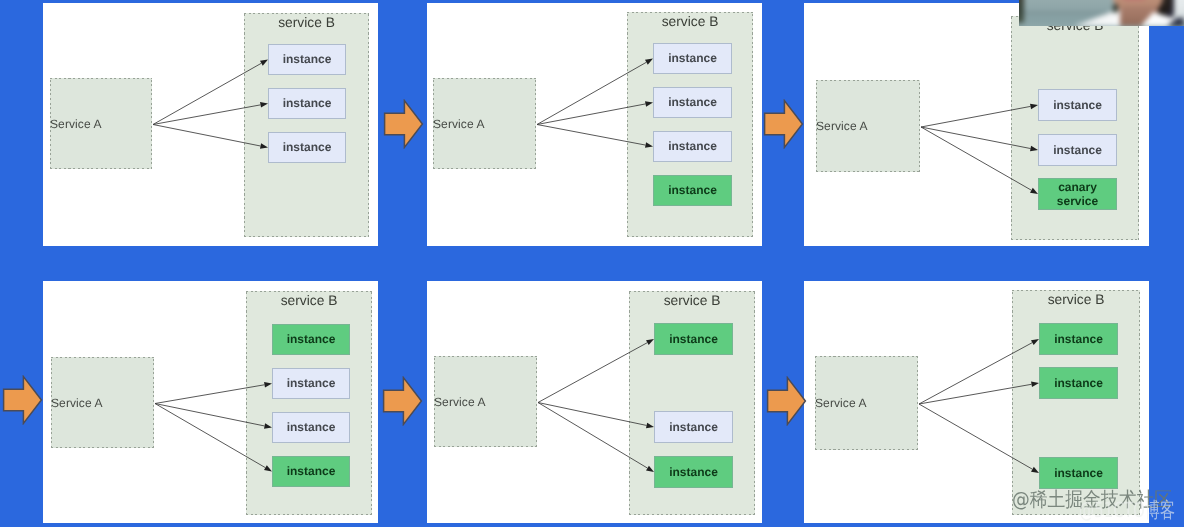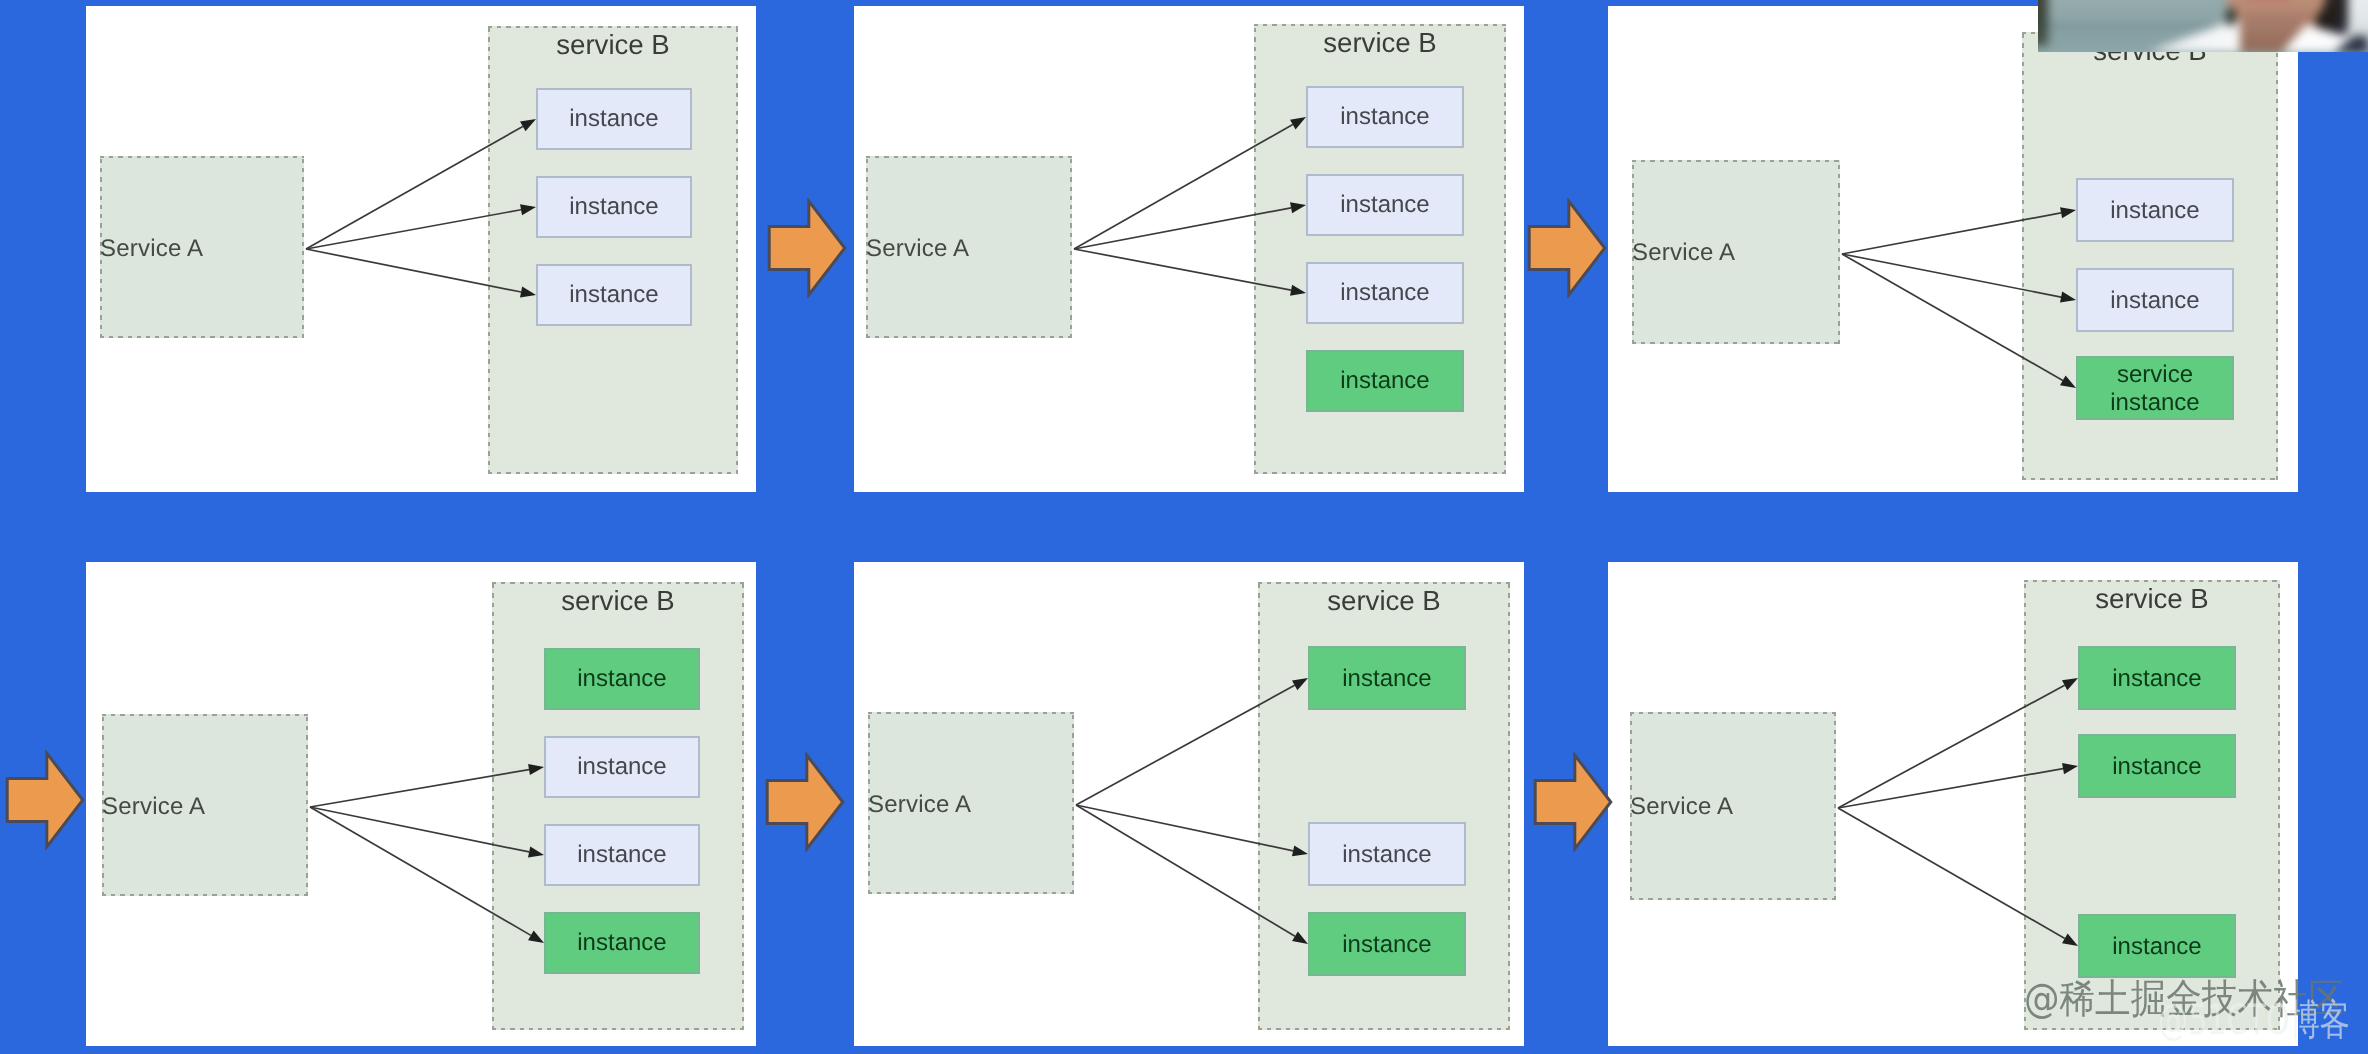--- a/index.html
+++ b/index.html
@@ -18,21 +18,21 @@
       repeating-linear-gradient(0deg,#98a297 0 2.1px,transparent 2.1px 4.6px);
     background-size:100% 1px,100% 1px,1px 100%,1px 100%;
     background-position:0 0,0 100%,0 0,100% 0;
     background-repeat:no-repeat;
     background-color:#dde6dc;}
   .svcA-label{font-size:12px;color:#464a45;letter-spacing:.1px;}
   .svcB{position:absolute;box-sizing:border-box;}
   .svcB.dashb{background-color:#e0e8dd;}
   .svcB-title{position:absolute;left:0;width:100%;text-align:center;font-size:13.8px;color:#3a3e37;}
   .inst{position:absolute;box-sizing:border-box;display:flex;align-items:center;justify-content:center;
-        font-size:12px;line-height:1.18;text-align:center;}
+        font-size:12px;line-height:1.18;text-align:center;font-weight:bold;}
   .inst.stable{background:#e3e9f9;border:1px solid #aebbcd;color:#44484e;}
   .inst.new,.inst.canary{background:#5fcc80;border:1px solid #77b593;color:#0d3a18;}
   .arrowbig{position:absolute;}
   .lines{position:absolute;left:0;top:0;overflow:visible;}
   .webcam{position:absolute;overflow:hidden;}
   .webcam-inner{position:absolute;left:0;top:0;width:165px;height:26px;filter:blur(2.4px);}
   .wm{position:absolute;white-space:nowrap;}
 </style>
 </head>
 <body>
@@ -85,21 +85,21 @@
         <svg class="lines" width="345" height="243">
           <path d="M117 124 L226.53089507376762 103.40444708014626" stroke="#3a3a3a" stroke-width="0.85" fill="none"></path>
           <path d="M234 102 L227.04832294540046 106.1562225792845 L226.0134672021348 100.65267158100801 Z" fill="#1f1f1f"></path>
           <path d="M117 124 L226.5427243074985 145.53403982113218" stroke="#3a3a3a" stroke-width="0.85" fill="none"></path>
           <path d="M234 147 L226.00263371528405 148.2814571815275 L227.08281489971296 142.78662246073688 Z" fill="#1f1f1f"></path>
           <path d="M117 124 L227.40482377541122 187.22327515344062" stroke="#3a3a3a" stroke-width="0.85" fill="none"></path>
           <path d="M234 191 L226.01339883194197 189.65307692039437 L228.79624871888046 184.79347338648688 Z" fill="#1f1f1f"></path>
         </svg>
         <div class="inst stable" style="left: 234px; top: 86px; width: 79px; height: 32px;">instance</div>
         <div class="inst stable" style="left: 234px; top: 131px; width: 79px; height: 32px;">instance</div>
-        <div class="inst canary" style="left: 234px; top: 175px; width: 79px; height: 32px;">service instance</div>
+        <div class="inst canary" style="left: 234px; top: 175px; width: 79px; height: 32px;">canary service</div>
       </div>
       <div class="panel" style="left: 43px; top: 281px; width: 335px; height: 242px;">
         <div class="svcA dashb" style="left: 8px; top: 76px; width: 103px; height: 91px;">
           <span class="svcA-label">Service A</span>
         </div>
         <div class="svcB dashb" style="left: 203px; top: 10px; width: 126px; height: 224px;"></div>
         <div class="svcB-title" style="top: 12px; left: 203px; width: 126px;">service B</div>
         <svg class="lines" width="335" height="242">
           <path d="M112 122.5 L221.50866239476406 103.78057053080956" stroke="#3a3a3a" stroke-width="0.85" fill="none"></path>
           <path d="M229 102.5 L221.9804515376939 106.54053701694912 L221.0368732518342 101.02060404467 Z" fill="#1f1f1f"></path>

